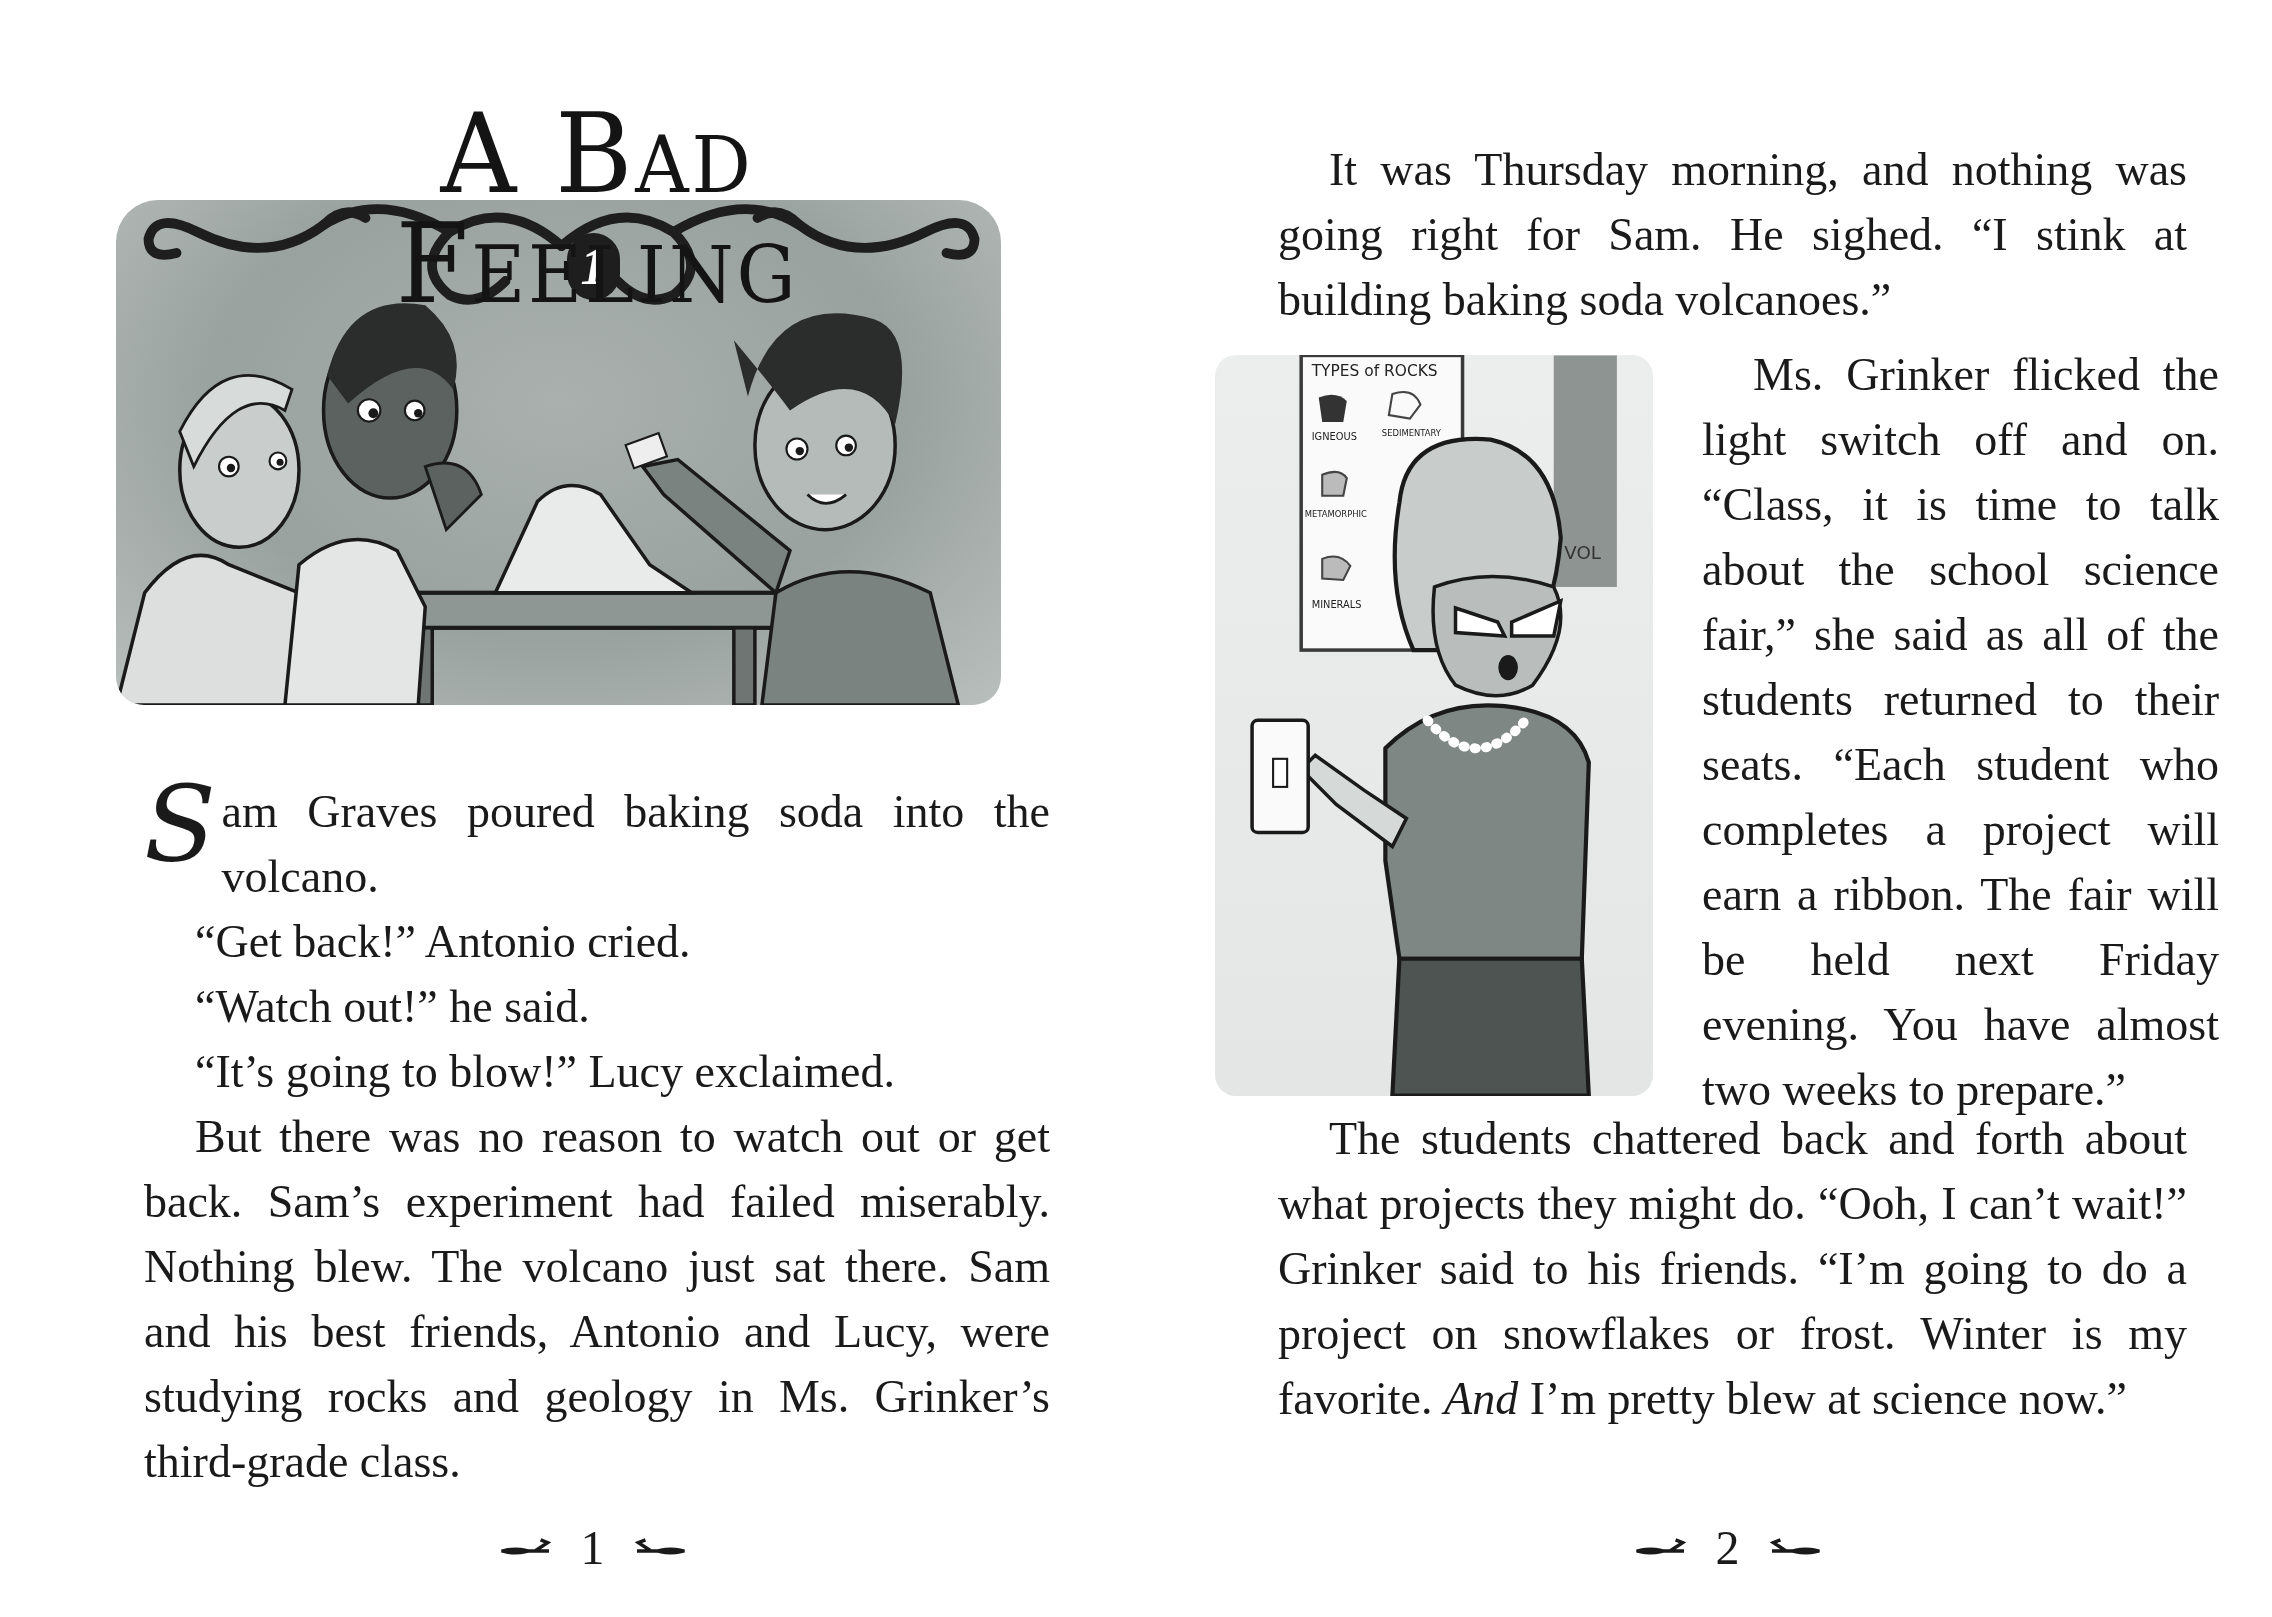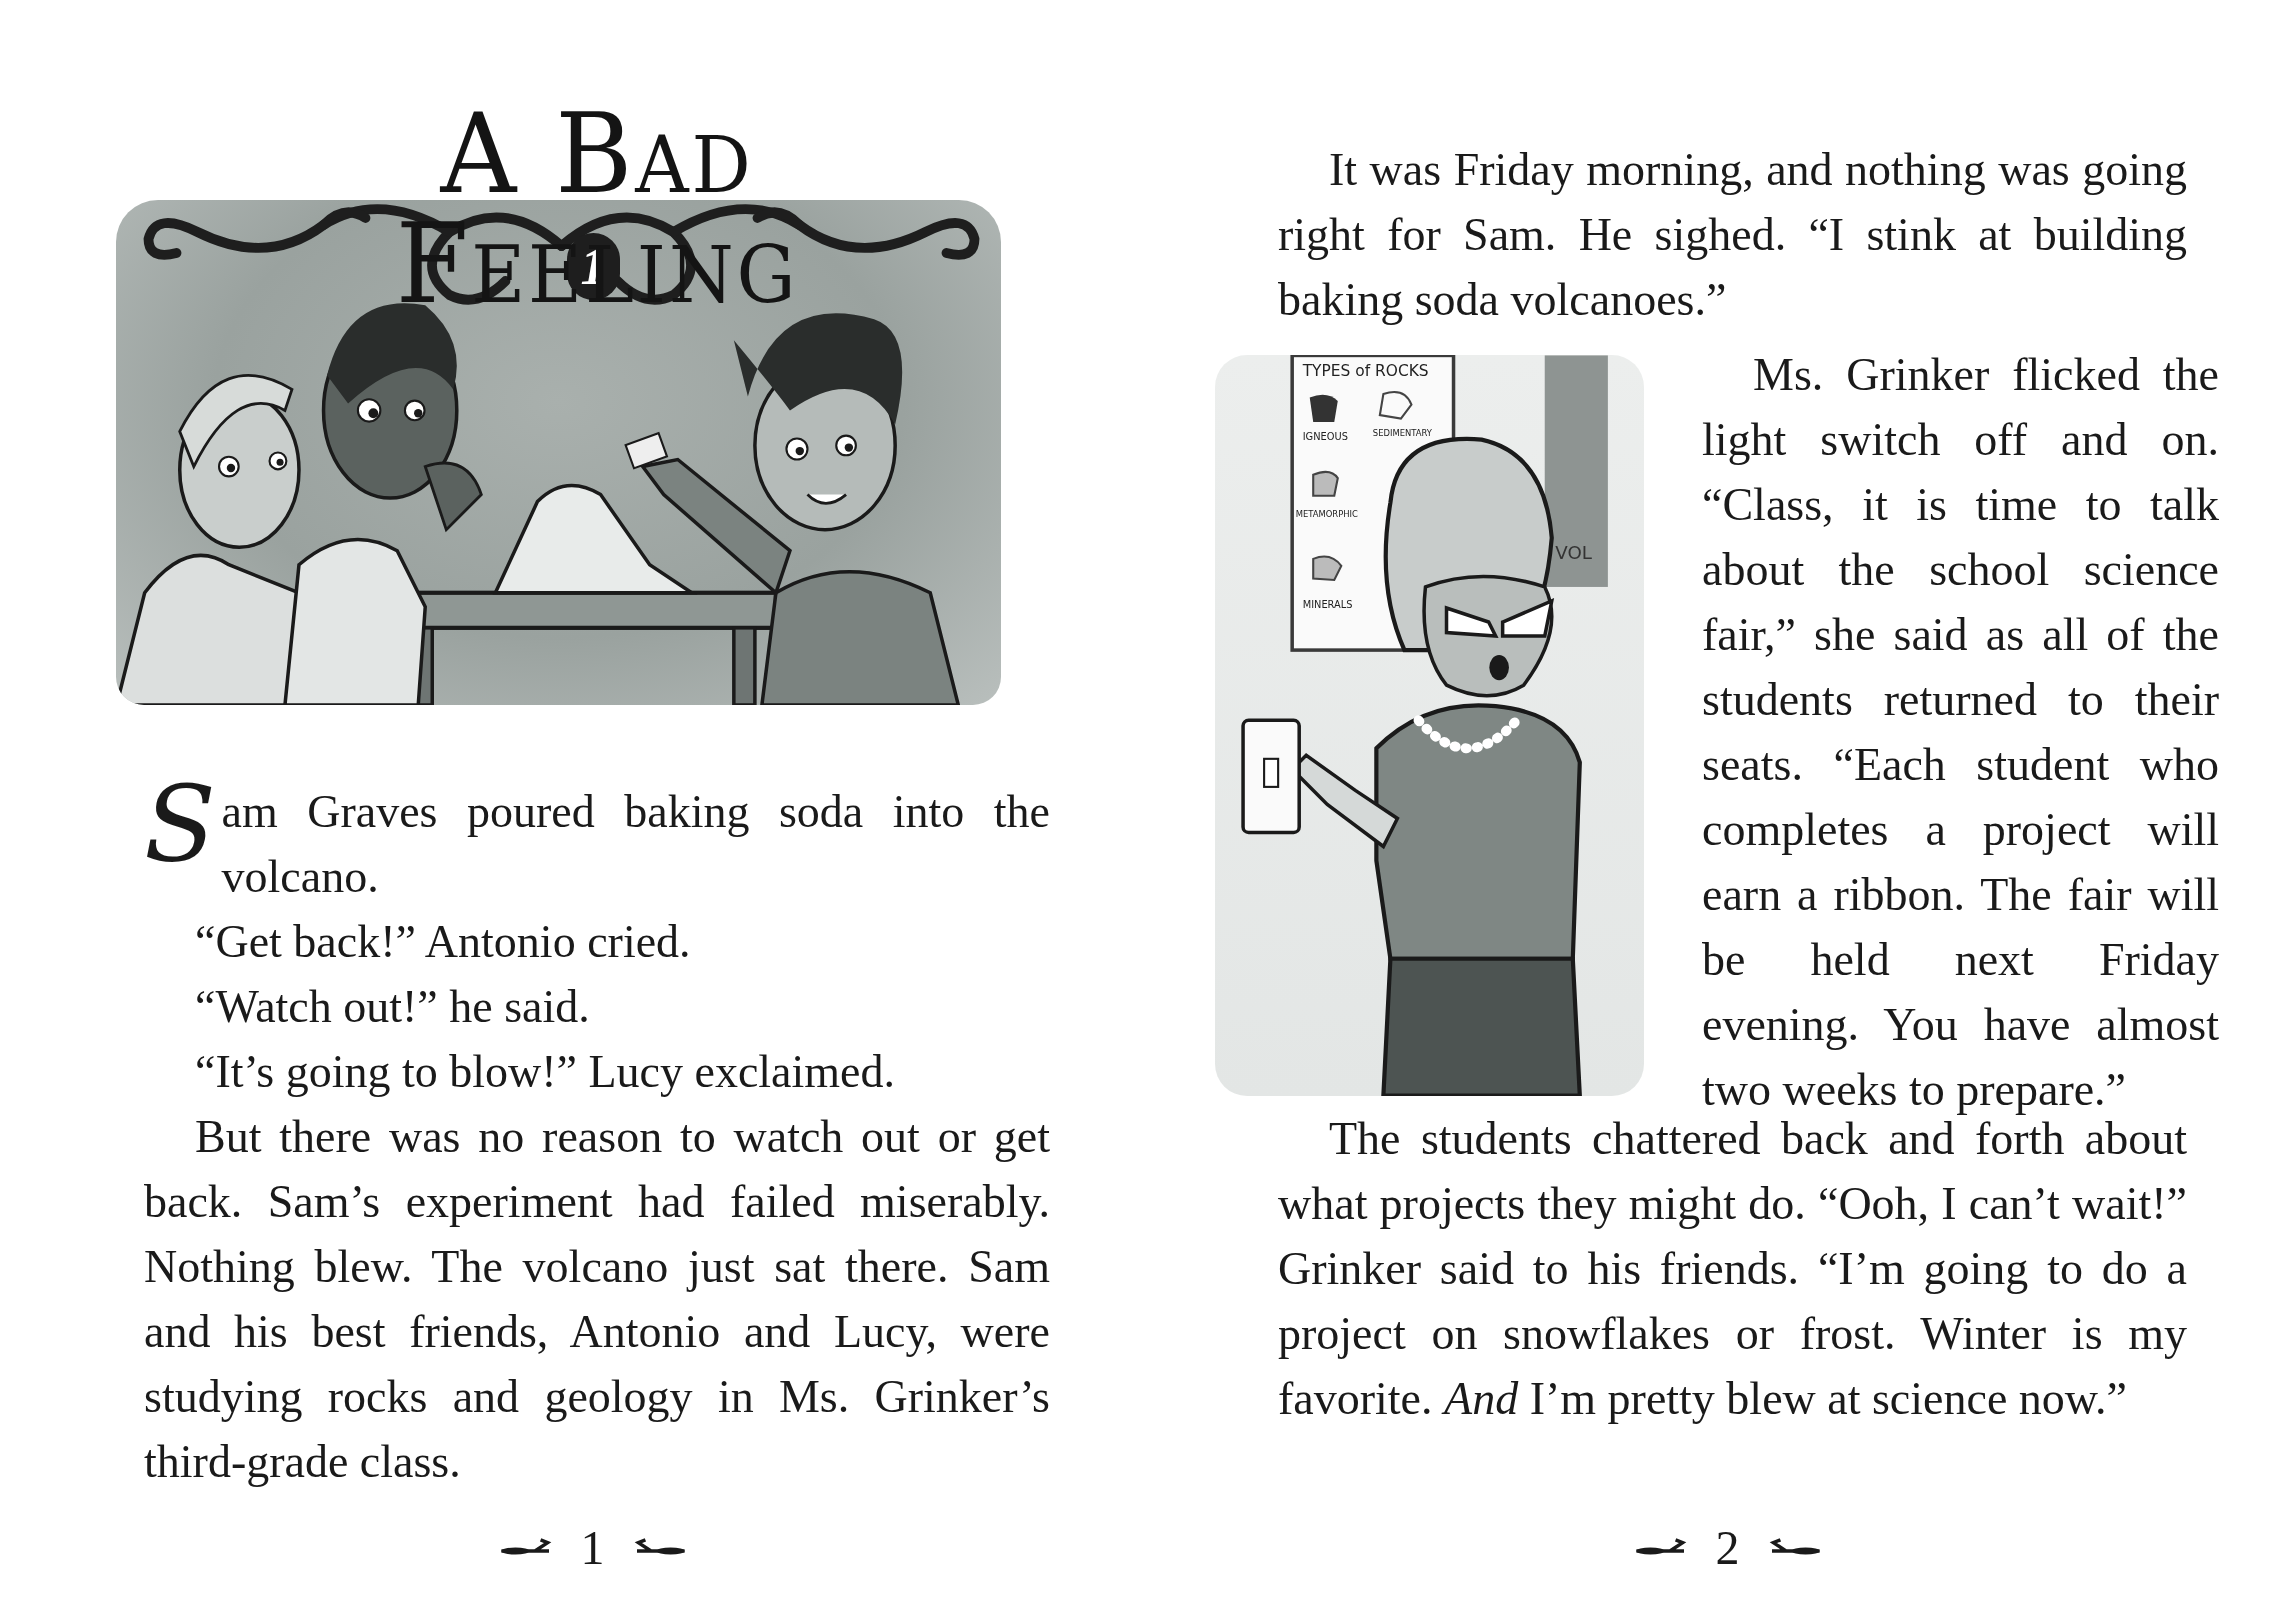--- a/index.html
+++ b/index.html
@@ -21,21 +21,21 @@
   .text { position: absolute; font-size: 46px; line-height: 65px; text-align: justify; }
   .text p { margin: 0; }
   .indent { text-indent: 51px; }
   .dropcap { font-size: 105px; float: left; line-height: 77px; margin: 8.4px 5.6px 0 0; font-family: "DejaVu Serif", serif; font-style: italic; }
 
   .left-text { left: 144px; top: 779px; width: 906px; }
   .right-top { left: 1278px; top: 137px; width: 909px; }
   .right-wrap { left: 1702px; top: 330px; width: 517px; margin-top: 12px; }
   .right-bottom { left: 1278px; top: 1106px; width: 909px; }
 
-  .illus2 { position: absolute; left: 1215px; top: 355px; width: 429px; height: 741px; background: linear-gradient(180deg, #eceeed 0%, #e3e6e5 100%); border-radius: 32px; overflow: hidden; }
+  .illus2 { position: absolute; left: 1215px; top: 355px; width: 429px; height: 741px; background: linear-gradient(180deg, #eceeed 0%, #e3e6e5 100%); border-radius: 21px; overflow: hidden; padding-left: 9px; }
 
   
   .folio { position: absolute; top: 1523px; width: 211px; height: 49px; display: flex; align-items: center; justify-content: center; gap: 25px; font-size: 48px; }
   .folio-left { left: 487px; }
   .folio-right { left: 1622px; }
   .flourish { width: 56px; height: 21px; }
 </style>
 </head>
 <body>
 
@@ -111,21 +111,21 @@
     <svg class="flourish" viewBox="0 0 80 30">
         <path d="M78 20 L30 20 L12 8 L22 4 M30 20 L10 20" fill="none" stroke="#1a1a1a" stroke-width="5"></path>
         <ellipse cx="58" cy="20" rx="20" ry="5" fill="#1a1a1a"></ellipse>
       </svg>
   </div>
 </div>
 
 <div class="page page-right"></div>
 
 <div class="text right-top">
-  <p class="indent">It was Friday morning, and nothing was going right for Sam. He sighed. “I stink at building baking soda volcanoes.”</p>
+  <p class="indent">It was Thursday morning, and nothing was going right for Sam. He sighed. “I stink at building baking soda volcanoes.”</p>
 </div>
 
 <div class="illus2">
   <svg width="449" height="741" viewBox="0 0 640 1055">
 
     <rect x="110" y="0" width="230" height="420" fill="#fafafa" stroke="#3a3a3a" stroke-width="5"></rect>
     <text x="125" y="30" font-size="22" fill="#222" font-family="DejaVu Sans, sans-serif">TYPES of ROCKS</text>
     <path d="M135 60 Q160 50 175 65 L170 95 L140 95 Z" fill="#333"></path>
     <path d="M240 55 Q270 45 280 70 L265 90 L235 85 Z" fill="none" stroke="#444" stroke-width="3"></path>
     <text x="125" y="120" font-size="14" fill="#222" font-family="DejaVu Sans, sans-serif">IGNEOUS</text>

